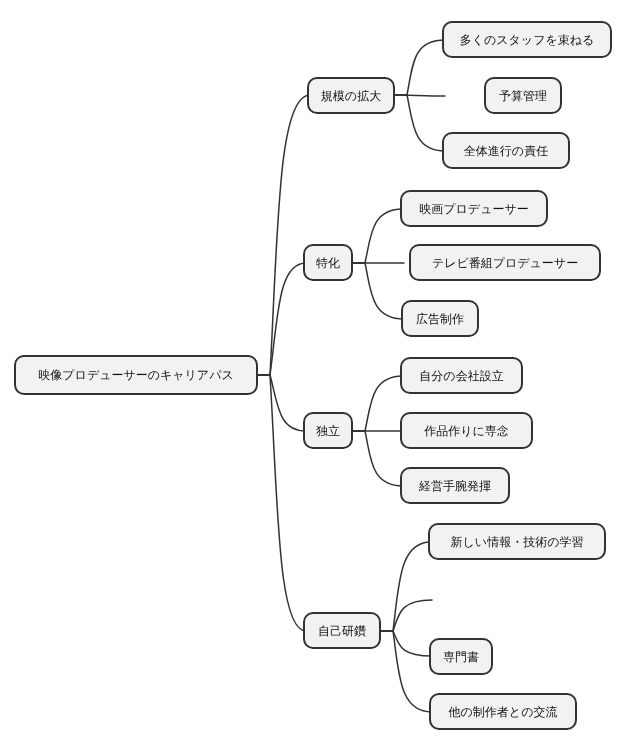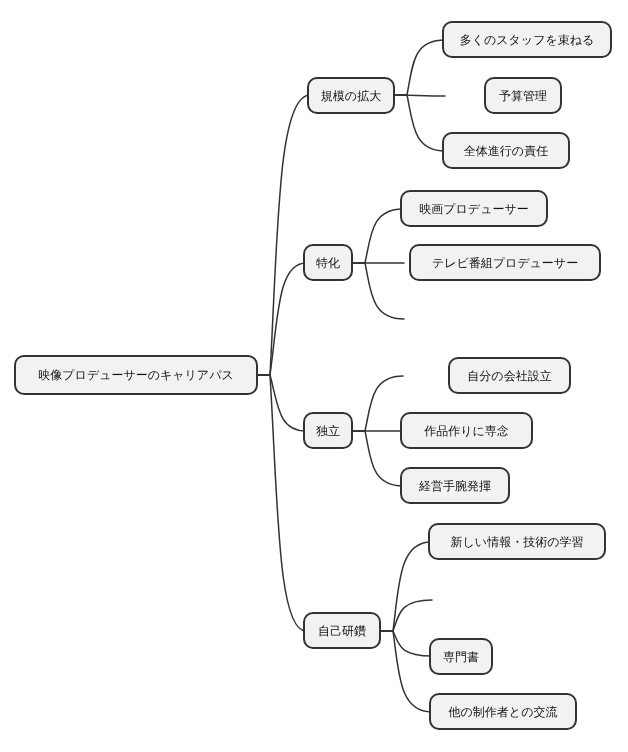--- a/index.html
+++ b/index.html
@@ -79,23 +79,24 @@
   <div class="node" style="left:307px; top:77px; width:88px;">規模の拡大</div>
 
   <div class="node root" style="left:14px; top:355px; width:244px;">映像プロデューサーのキャリアパス</div>
   <div class="node" style="left:442px; top:21px; width:170px;">多くのスタッフを束ねる</div>
   <div class="node" style="left:442px; top:77px; width:78px;margin-left:42px;">予算管理</div>
   <div class="node" style="left:442px; top:132px; width:128px;">全体進行の責任</div>
 
   <div class="node" style="left:303px; top:244px; width:50px;">特化</div>
   <div class="node" style="left:400px; top:190px; width:148px;">映画プロデューサー</div>
   <div class="node" style="left:401px; top:244px; width:192px;margin-left:8px;">テレビ番組プロデューサー</div>
+  <div class="node" style="left:401px; top:300px; width:78px;">広告制作</div>
 
   <div class="node" style="left:303px; top:412px; width:50px;">独立</div>
-  <div class="node" style="left:400px; top:357px; width:123px;margin-left:48px;">自分の会社設立</div>
+  <div class="node" style="left:400px; top:357px; width:123px;">自分の会社設立</div>
   <div class="node" style="left:400px; top:412px; width:133px;">作品作りに専念</div>
   <div class="node" style="left:400px; top:467px; width:110px;">経営手腕発揮</div>
 
   <div class="node" style="left:303px; top:612px; width:78px;">自己研鑽</div>
   <div class="node" style="left:428px; top:523px; width:178px;">新しい情報・技術の学習</div>
   <div class="node" style="left:429px; top:638px; width:64px;">専門書</div>
   <div class="node" style="left:429px; top:693px; width:148px;">他の制作者との交流</div>
 
 </div>
 

